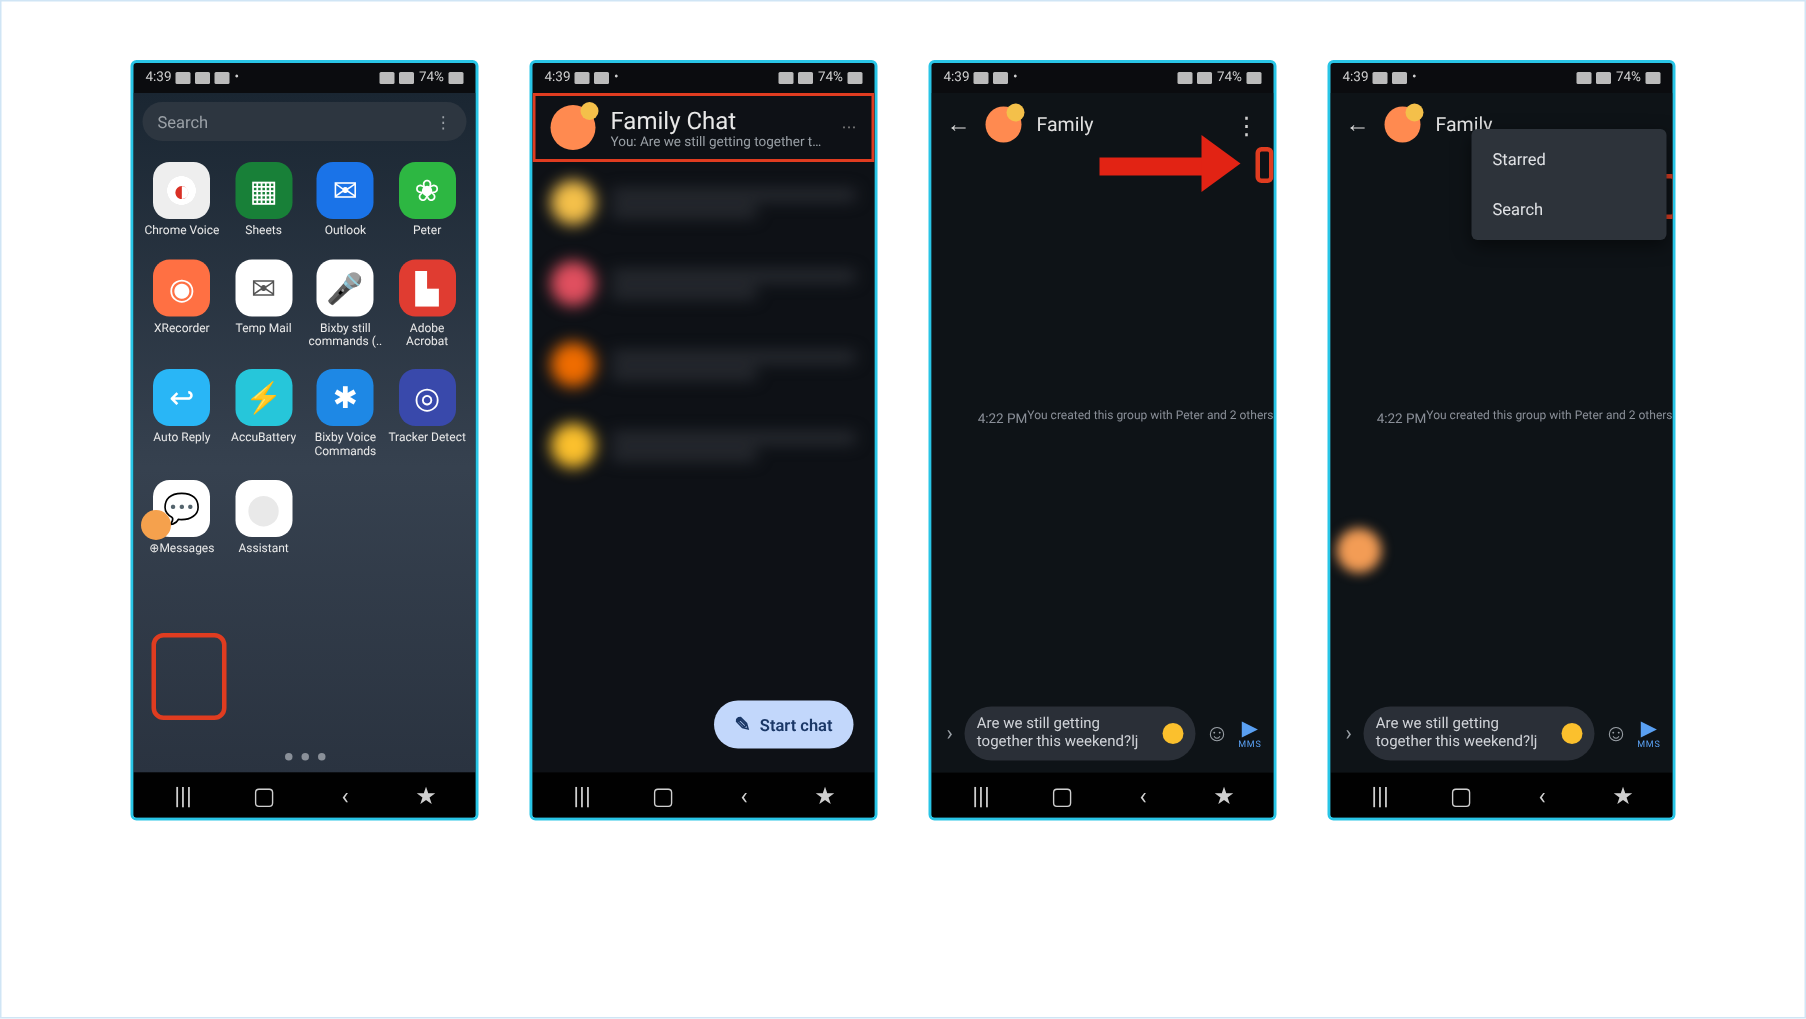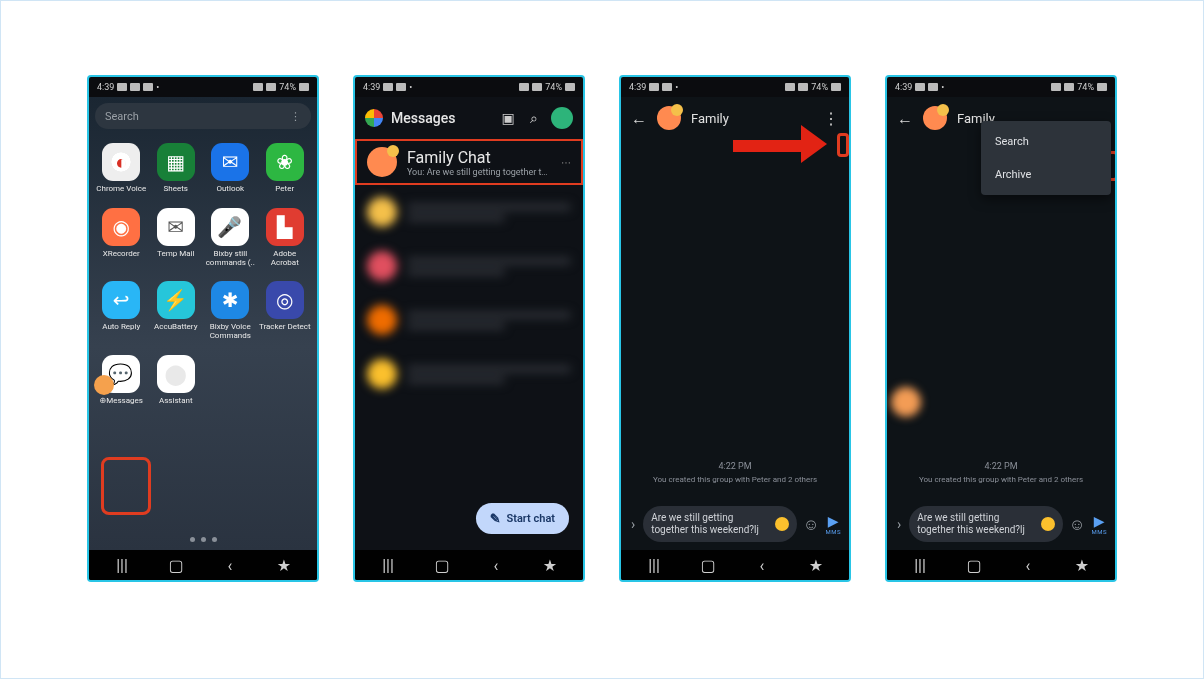--- a/index.html
+++ b/index.html
@@ -7,21 +7,21 @@
     background: #fff;
     font-family: -apple-system, Roboto, "Segoe UI", Arial, sans-serif;
     width: 1204px;
     height: 679px;
     position: relative;
     border: 1px solid #d0e5f5;
   }
   .container {
     display: flex;
     gap: 34px;
-    padding: 74px 60px;
+    padding: 39px 60px;
     justify-content: center;
   }
   .phone {
     width: 232px;
     height: 507px;
     border: 2px solid #29c5e6;
     border-radius: 4px;
     background: #0b0c0f;
     position: relative;
     display: flex;
@@ -230,21 +230,21 @@
   }
   .red-arrow-stem{
     position:absolute; top:15px; left:0; width:70px; height:12px;
     background:#e22314;
   }
   .red-arrow-head{
     position:absolute; left:68px; top:0;
     width:0;height:0;border-top:19px solid transparent;border-bottom:19px solid transparent;border-left:26px solid #e22314;
   }
 
-  .msg-area { flex:1; display:flex; flex-direction:column; justify-content:flex-end; align-items:center; padding-bottom:6px;}
+  .msg-area { flex:1; display:flex; flex-direction:row; justify-content:flex-end; align-items:center; padding-bottom:6px;}
   .msg-time { font-size:9px; color:#8a8f98; margin-bottom:4px;}
   .msg-system { font-size:8px; color:#8a8f98; margin-bottom:10px;}
 
   .composer {
     display:flex; align-items:center; gap:6px; padding:6px 8px 8px 8px;
   }
   .composer .expand { color:#9aa0a6; font-size:14px; padding:0 2px;}
   .composer-box {
     flex:1; background:#2a2f37; border-radius:18px; padding:6px 8px;
     display:flex; align-items:center; gap:6px;
@@ -392,27 +392,20 @@
         </div>
       <div class="right">
           <span class="sb-icon"></span>
           <span class="sb-icon"></span>
           <span>74%</span>
           <span class="sb-icon"></span>
         </div>
     </div>
 
     <div class="p2-body">
-      <div class="msg-header">
-        <div class="g-logo"></div>
-        <div class="msg-title">Messages</div>
-        <div class="icon-sm">▣</div>
-        <div class="icon-sm">⌕</div>
-        <div class="avatar-sm"></div>
-      </div>
 
       <div class="conv-item highlighted">
         <div class="conv-avatar avatar-family"></div>
         <div class="conv-text">
           <div class="conv-name">Family Chat</div>
           <div class="conv-preview">You: Are we still getting together thi…</div>
         </div>
         <div class="conv-dots">⋯</div>
       </div>
 
@@ -530,22 +523,22 @@
         </div>
     </div>
     <div class="p3-body">
       <div class="conv-header">
         <span class="back-arrow">←</span>
         <div class="avatar-family conv-avatar"></div>
         <span class="conv-header-title">Family</span>
       </div>
 
       <div class="menu" id="overflow-menu">
+          <div class="menu-item">Starred</div>
           <div class="menu-item">Search</div>
-          <div class="menu-item">Archive</div>
         </div>
       <div class="highlight-box p4-highlight"></div>
 
       <div class="p4-blur-circle"></div>
 
       <div class="msg-area">
         <div class="msg-time">4:22 PM</div>
         <div class="msg-system">You created this group with Peter and 2 others</div>
       </div>
 

